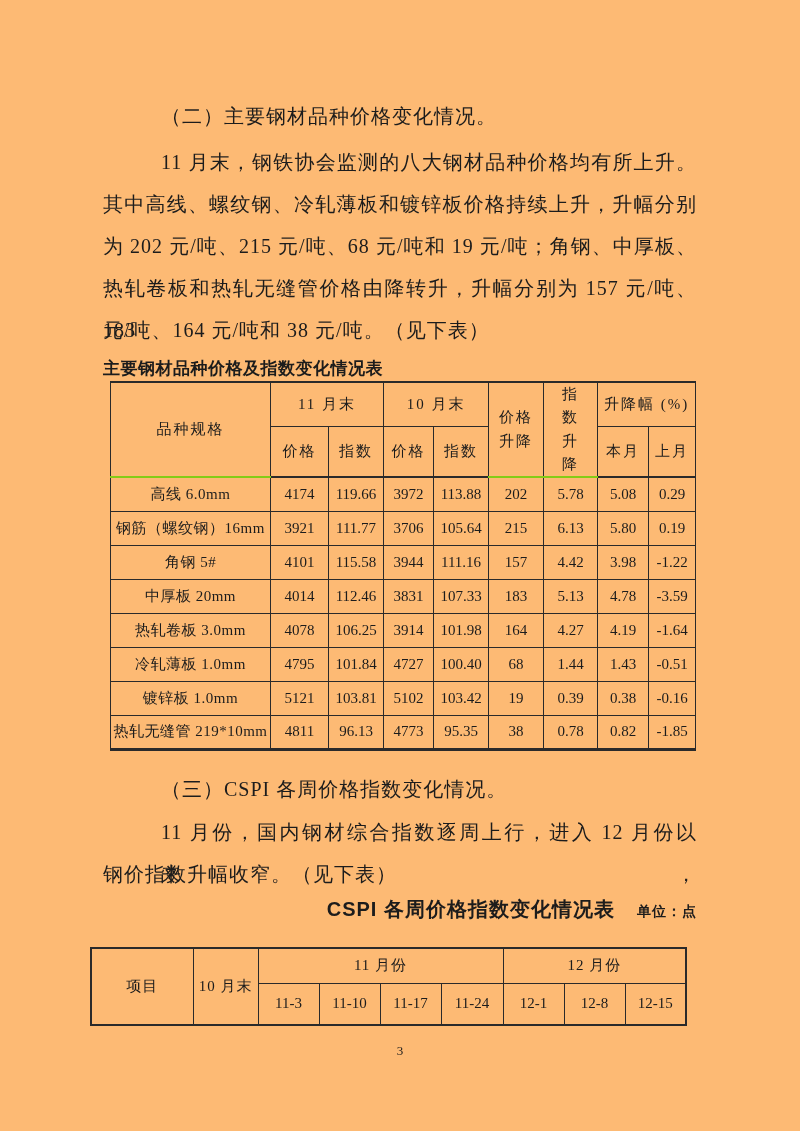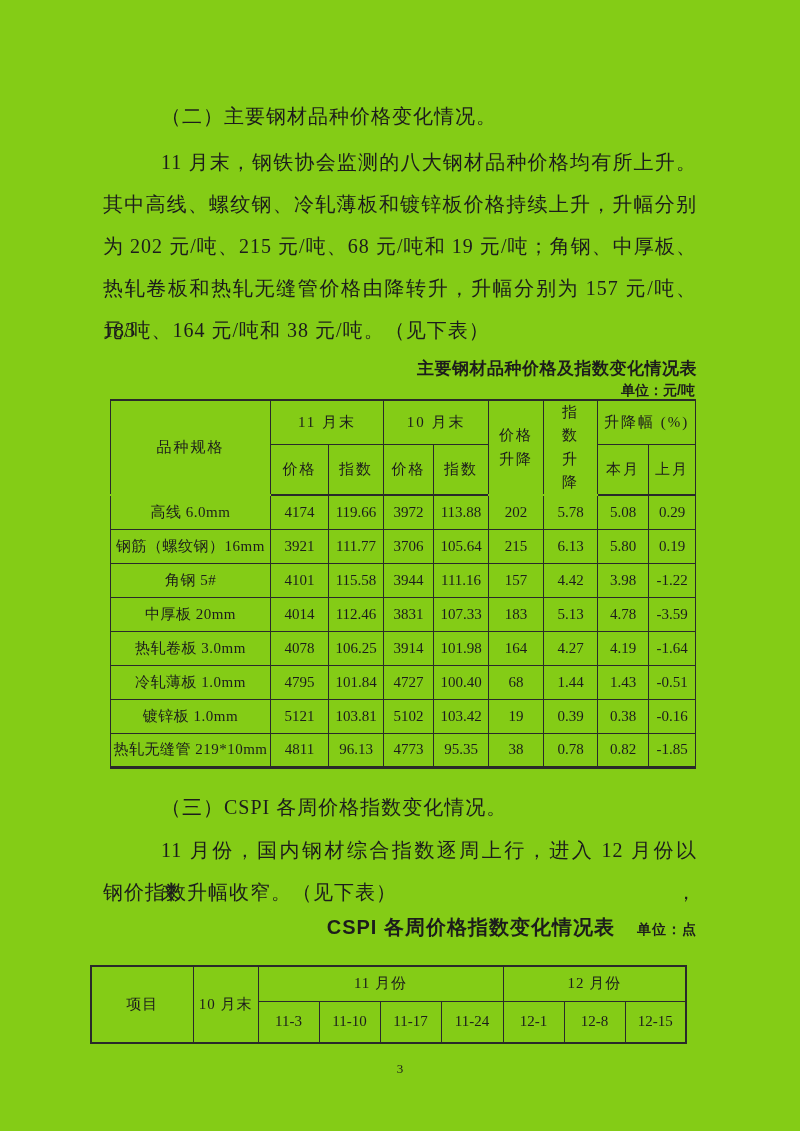--- a/index.html
+++ b/index.html
@@ -2,21 +2,21 @@
 <html><head>
 <meta charset="utf-8">
 <style>
   * { margin: 0; padding: 0; box-sizing: border-box; }
   html, body { background: #ffffff; }
   .sheet {
     position: relative;
     width: 800px;
     height: 1131px;
     margin: 0 auto;
-    background: #84cc16;
+    background: #fdba74;
     color: #1c1c1c;
     font-family: "Liberation Serif", "DejaVu Serif", serif;
     overflow: hidden;
   }
   .content {
     padding: 94px 103px 0 103px;
     width: 800px;
   }
   
   .tl {
@@ -30,21 +30,21 @@
   .tl.just { text-align: justify; text-align-last: justify; white-space: normal; }
   .tl.indent { padding-left: 58px; }
   .tl.just.indent { text-indent: 0; }
   .h-line { height: 44px; line-height: 44px; }
   .para-s2 { margin-top: 3px; }
   
   .t1-title {
     margin-top: 6px;
     height: 24px;
     line-height: 24px;
-    text-align: right;
+    text-align: left;
     font-family: "Liberation Sans", "DejaVu Sans", sans-serif;
     font-weight: bold;
     font-size: 17px;
     letter-spacing: 0.5px;
   }
   .t1-unit {
     height: 18px;
     line-height: 18px;
     text-align: right;
     font-family: "Liberation Sans", "DejaVu Sans", sans-serif;
@@ -120,21 +120,20 @@
 
     <div class="para-s2">
       <div class="tl just indent">11 月末，钢铁协会监测的八大钢材品种价格均有所上升。</div>
       <div class="tl just">其中高线、螺纹钢、冷轧薄板和镀锌板价格持续上升，升幅分别</div>
       <div class="tl just">为 202 元/吨、215 元/吨、68 元/吨和 19 元/吨；角钢、中厚板、</div>
       <div class="tl just">热轧卷板和热轧无缝管价格由降转升，升幅分别为 157 元/吨、183</div>
       <div class="tl">元/吨、164 元/吨和 38 元/吨。（见下表）</div>
     </div>
 
     <div class="t1-title">主要钢材品种价格及指数变化情况表</div>
-    <div class="t1-unit">单位：元/吨</div>
 
     <table class="t1">
       <colgroup>
         <col style="width:160px">
           <col style="width:58px">
           <col style="width:55px">
         <col style="width:50px">
           <col style="width:55px">
           <col style="width:55px">
         <col style="width:54px">

